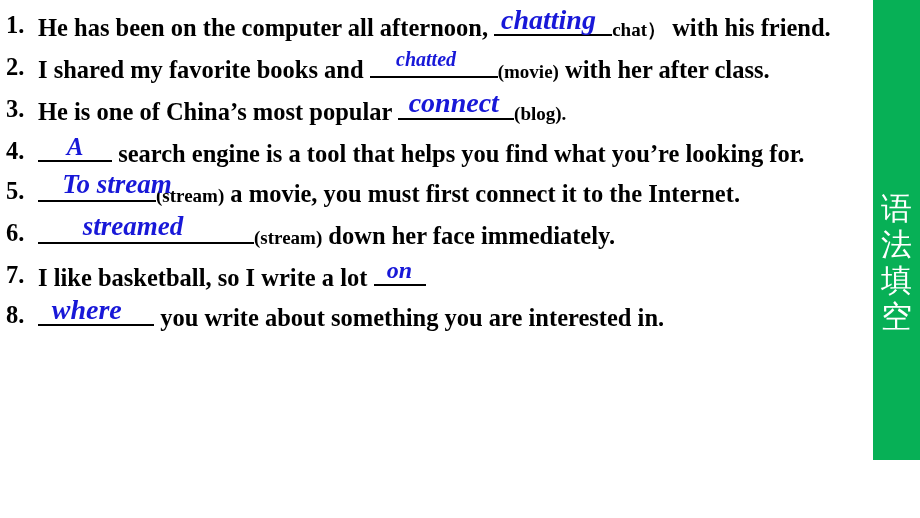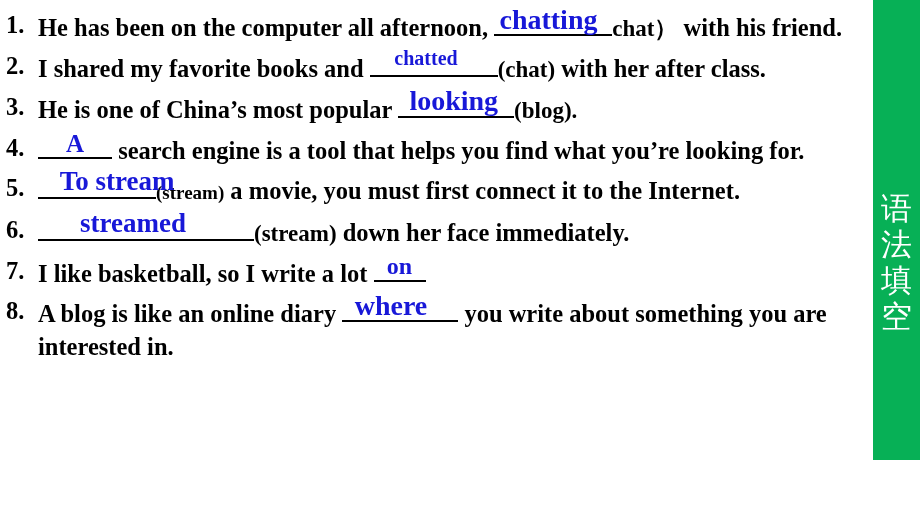--- a/index.html
+++ b/index.html
@@ -88,20 +88,21 @@
 
   
   .blank {
     position: relative;
     display: inline-block;
     vertical-align: baseline;
     border-bottom: 2px solid #000000;
     text-align: left;
     color: transparent;
     font-weight: bold;
+    font-style: italic;
   }
   .blank > .ans {
     position: absolute;
     left: 50%;
     transform: translateX(-50%);
     bottom: 2px;
     white-space: nowrap;
     color: #1818d8;
     font-weight: bold;
     font-size: 27px;
@@ -120,21 +121,21 @@
 
   .bl-chatting > .ans { font-size: 28px; bottom: 1px; left: 46%; }
   .bl-chatted  > .ans { font-size: 20px; bottom: 3px; left: 44%; }
   .bl-bloggers > .ans { font-size: 28px; bottom: 2px; left: 48%; }
   .bl-a        > .ans { font-size: 25px; bottom: 0px; }
   .bl-tostream > .ans { font-size: 27px; bottom: 2px; left: 50%; margin-left: 20px; }
   .bl-streamed > .ans { font-size: 27px; bottom: 2px; left: 44%; }
   .bl-on       > .ans { font-size: 24px; bottom: 0px; }
   .bl-where    > .ans { font-size: 28px; bottom: 1px; left: 42%; }
 
-  .cue { font-weight: bold; color: #000000; font-size: 23px; }
+  .cue { font-weight: bold; color: #000000; font-size: 19px; }
   .cue-sm { font-weight: bold; color: #000000; font-size: 19px; }
 </style>
 </head>
 <body>
 
 <div id="slide">
 
   <div class="side-banner">
     <div class="side-banner-text">语
 法
@@ -144,26 +145,26 @@
 
   <div class="qlist">
 
     <div class="qrow">
       <div class="qnum">1.</div>
       <div class="qbody"><span>He has been on the computer all afternoon, </span><span class="blank bl-chatting"><span class="ans">chatting</span></span><span class="cue">chat）</span><span> with his friend.</span></div>
     </div>
 
     <div class="qrow">
       <div class="qnum">2.</div>
-      <div class="qbody"><span>I shared my favorite books and </span><span class="blank bl-chatted"><span class="ans">chatted</span></span><span class="cue">(chat)</span><span> with her after class.</span></div>
+      <div class="qbody"><span>I shared my favorite books and </span><span class="blank bl-chatted"><span class="ans">chatted</span></span><span class="cue">(movie)</span><span> with her after class.</span></div>
     </div>
 
     <div class="qrow">
       <div class="qnum">3.</div>
-      <div class="qbody"><span> He is one of China’s most popular </span><span class="blank bl-bloggers"><span class="ans">looking</span></span><span class="cue">(blog).</span><span></span></div>
+      <div class="qbody"><span> He is one of China’s most popular </span><span class="blank bl-bloggers"><span class="ans">connect</span></span><span class="cue">(blog).</span><span></span></div>
     </div>
 
     <div class="qrow">
       <div class="qnum">4.</div>
       <div class="qbody"><span>  </span><span class="blank bl-a"><span class="ans">A</span></span><span> search engine is a tool that helps you find what you’re looking for.</span></div>
     </div>
 
     <div class="qrow">
       <div class="qnum">5.</div>
       <div class="qbody"><span class="blank bl-tostream"><span class="ans">To stream</span></span><span class="cue-sm">(stream)</span><span> a movie, you must first connect it to the Internet.</span></div>
@@ -174,17 +175,17 @@
       <div class="qbody"><span class="blank bl-streamed"><span class="ans">streamed</span></span><span class="cue">(stream)</span><span> down her face immediately.</span></div>
     </div>
 
     <div class="qrow">
       <div class="qnum">7.</div>
       <div class="qbody"><span> I like basketball, so I write a lot </span><span class="blank bl-on"><span class="ans">on</span></span></div>
     </div>
 
     <div class="qrow">
       <div class="qnum">8.</div>
-      <div class="qbody"><span> A blog is like an online diary </span><span class="blank bl-where"><span class="ans">where</span></span><span> you write about something you are interested in.</span></div>
+      <div class="qbody"><span class="blank bl-where"><span class="ans">where</span></span><span> you write about something you are interested in.</span></div>
     </div>
 
   </div>
 </div>
 
 </body></html>

